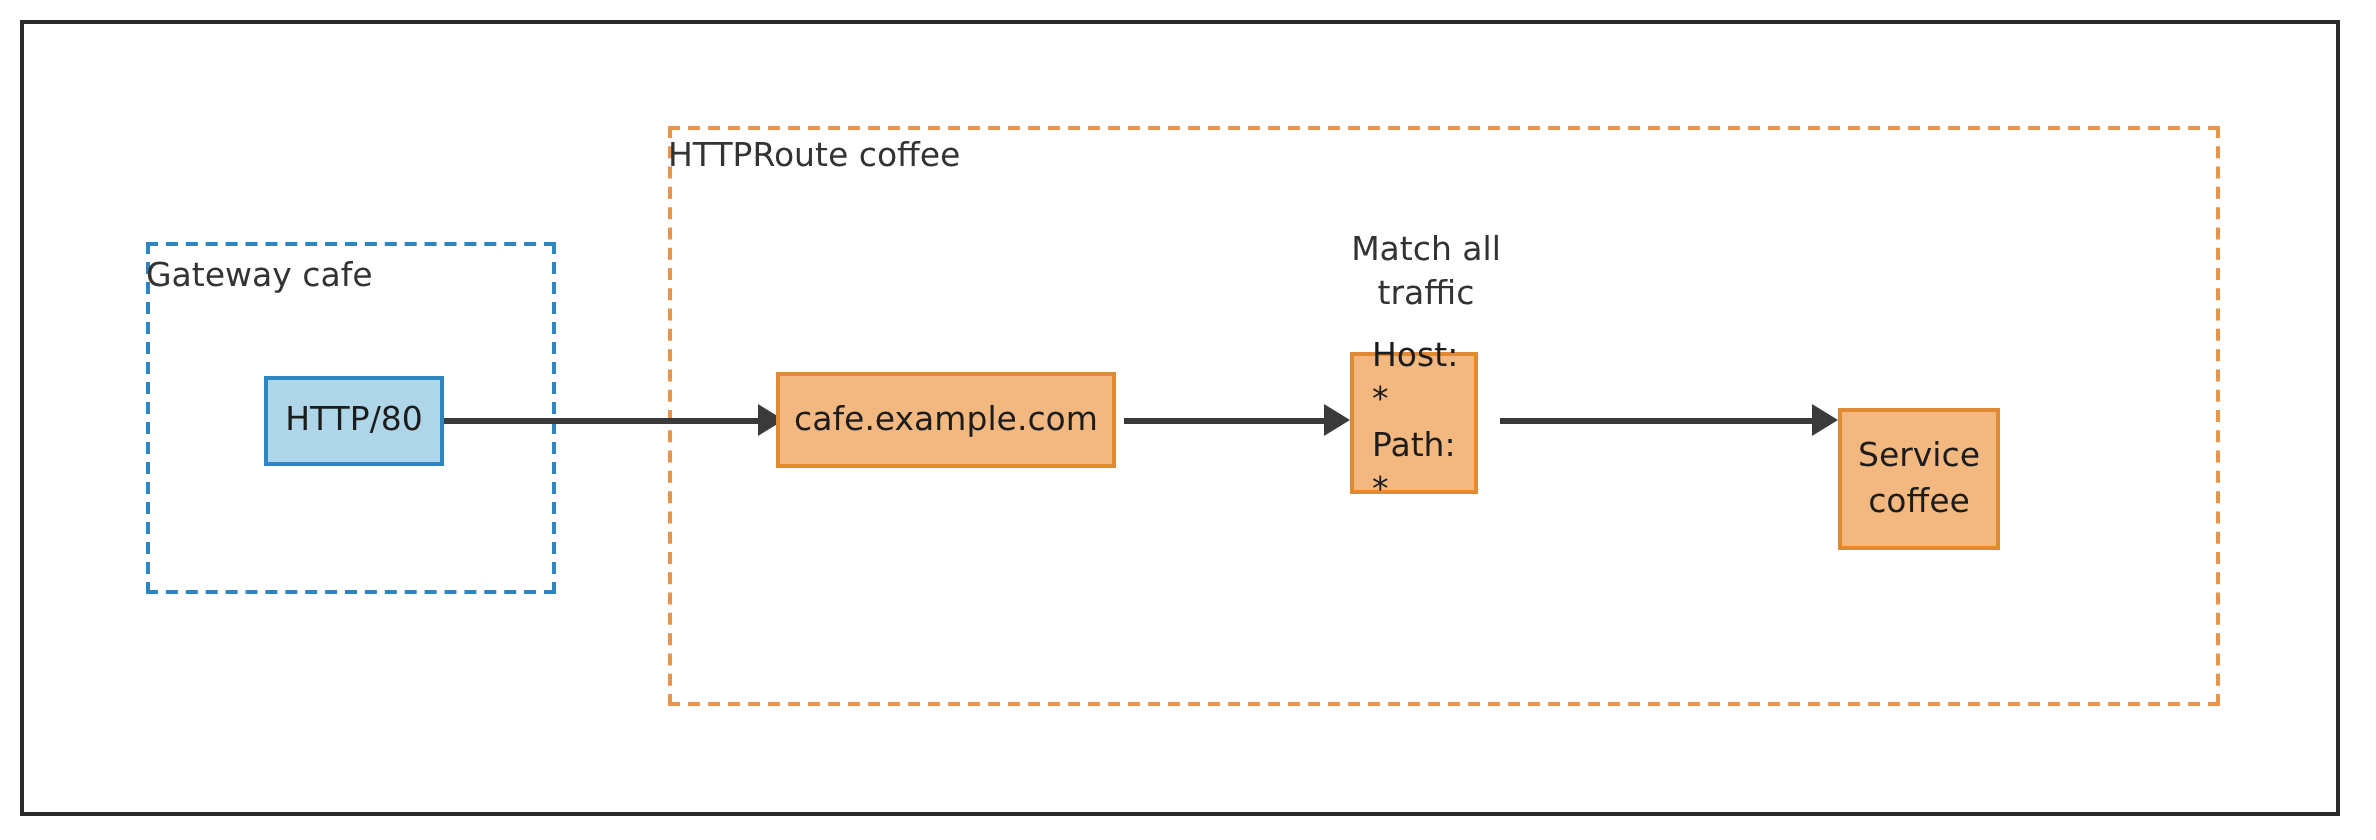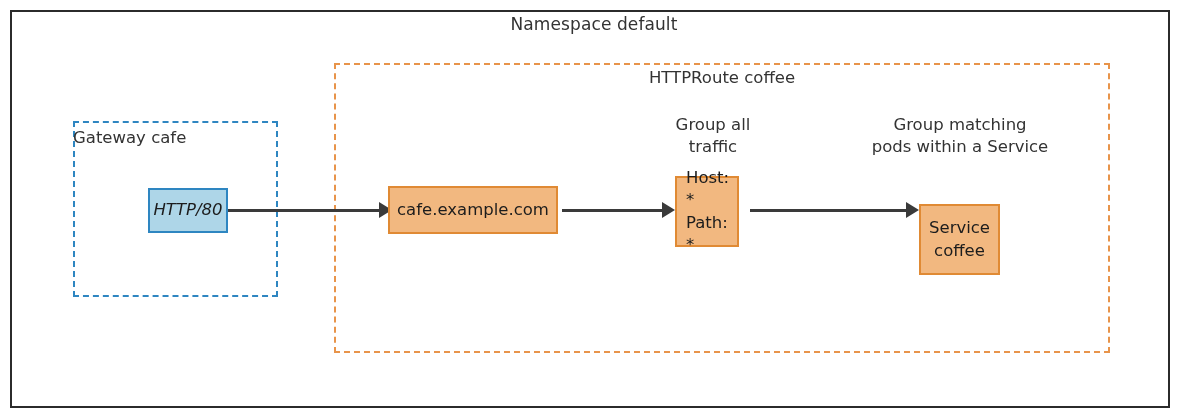--- a/index.html
+++ b/index.html
@@ -75,21 +75,21 @@
     height: 290px;
     border: 2px dashed #e8944a;
     box-sizing: border-box;
     background: transparent;
   }
   .httproute-title {
     position: absolute;
     left: 334px;
     top: 68px;
     width: 776px;
-    text-align: center;
+    text-align: left;
     font-size: 16.5px;
     color: #333333;
   }
 
   
   .node {
     position: absolute;
     box-sizing: border-box;
     display: flex;
     align-items: center;
@@ -103,25 +103,24 @@
   .node-blue {
     background: #aed6e8;
     border: 2px solid #2e86c1;
   }
   .node-orange {
     background: #f2b880;
     border: 2px solid #e08a34;
   }
 
   #node-http80 {
-    left: 148px;
+    left: 132px;
     top: 188px;
-    width: 80px;
+    width: 90px;
     height: 45px;
-    font-style: italic;
   }
   #node-hostname {
     left: 388px;
     top: 186px;
     width: 170px;
     height: 48px;
   }
   #node-match {
     left: 675px;
     top: 176px;
@@ -180,34 +179,29 @@
   #edge-3 { left: 750px; top: 209px; width: 157px; }
   #head-3 { left: 906px; top: 202px; }
 </style>
 </head>
 <body>
 
 <div id="canvas">
 
   <div class="namespace-frame"></div>
 
-  <div class="namespace-title">
-    <span class="namespace-title-inner">Namespace default</span>
-  </div>
 
   <div class="gateway-group"></div>
   <div class="gateway-title">Gateway cafe</div>
 
   <div class="httproute-group"></div>
   <div class="httproute-title">HTTPRoute coffee</div>
 
-  <div class="annotation" id="annot-match">Group all
+  <div class="annotation" id="annot-match">Match all
 traffic</div>
-  <div class="annotation" id="annot-service">Group matching
-pods within a Service</div>
 
   <div class="edge" id="edge-1"></div>
   <div class="arrowhead" id="head-1"></div>
 
   <div class="edge" id="edge-2"></div>
   <div class="arrowhead" id="head-2"></div>
 
   <div class="edge" id="edge-3"></div>
   <div class="arrowhead" id="head-3"></div>
 

